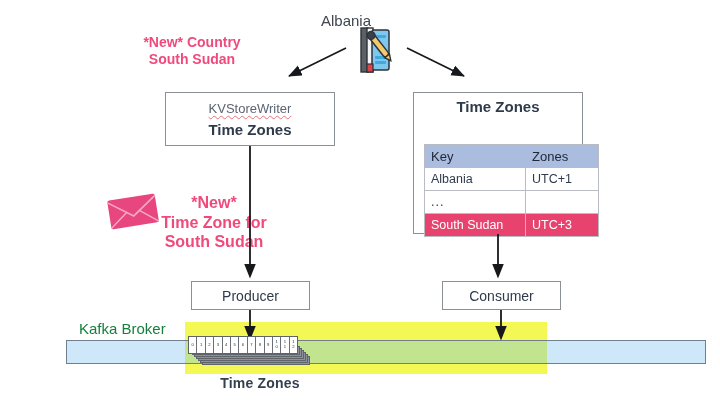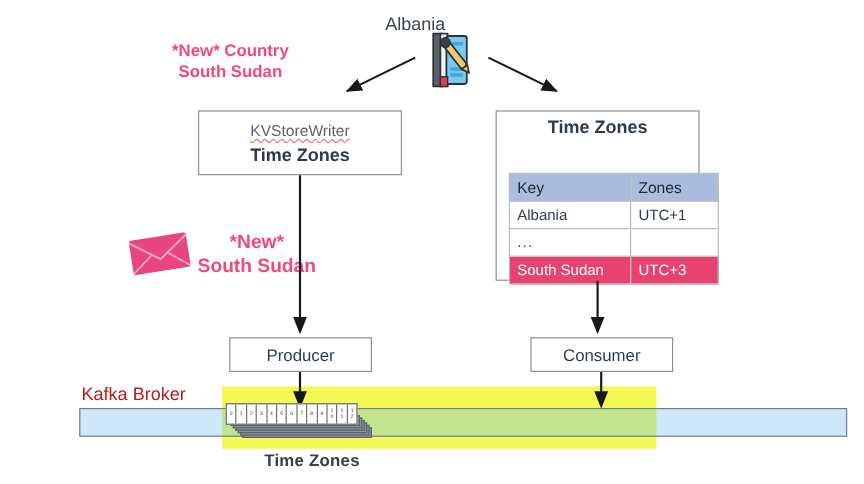--- a/index.html
+++ b/index.html
@@ -12,21 +12,21 @@
   .abs{position:absolute;}
 
   
   .pink-text{
     color:#ef4a7b;font-weight:bold;text-align:center;line-height:1.22;
   }
   .label-bookings{
     font-size:15px;color:#3f4652;text-align:center;
   }
   .label-kafka{
-    font-size:15px;color:#b91c1c;
+    font-size:15px;color:#15803d;margin-left:11px;
   }
   .label-timezones-bottom{
     font-size:14px;font-weight:bold;color:#33404f;text-align:center;
     letter-spacing:.2px;
   }
 
   
   .box{
     background:#ffffff;border:1px solid #8b8f96;box-sizing:border-box;
   }
@@ -171,20 +171,21 @@
       <g transform="rotate(-9 26 19)">
         <rect x="2" y="5" width="48" height="29" rx="2" fill="#e8467e"></rect>
         <path d="M2,7 L26,24 L50,7" fill="none" stroke="#f7a8c6" stroke-width="1.6"></path>
         <path d="M2,33 L20,19 M50,33 L32,19" fill="none" stroke="#f7a8c6" stroke-width="1.4"></path>
       </g>
     </svg>
   </div>
 
   <div class="abs pink-text" style="left:152px;top:193px;width:124px;font-size:16px;">
     <div>*New*</div>
+    <div>Time Zone for</div>
     <div>South Sudan</div>
   </div>
 
   <div class="abs" style="left:242px;top:146px;width:16px;height:136px;">
     <svg width="16" height="136" viewBox="0 0 16 136">
       <defs>
         <marker id="ah3" markerWidth="9" markerHeight="9" refX="6.6" refY="3.2" orient="auto">
           <path d="M0,0 L8,3.2 L0,6.4 z" fill="#16181b"></path>
         </marker>
       </defs>

